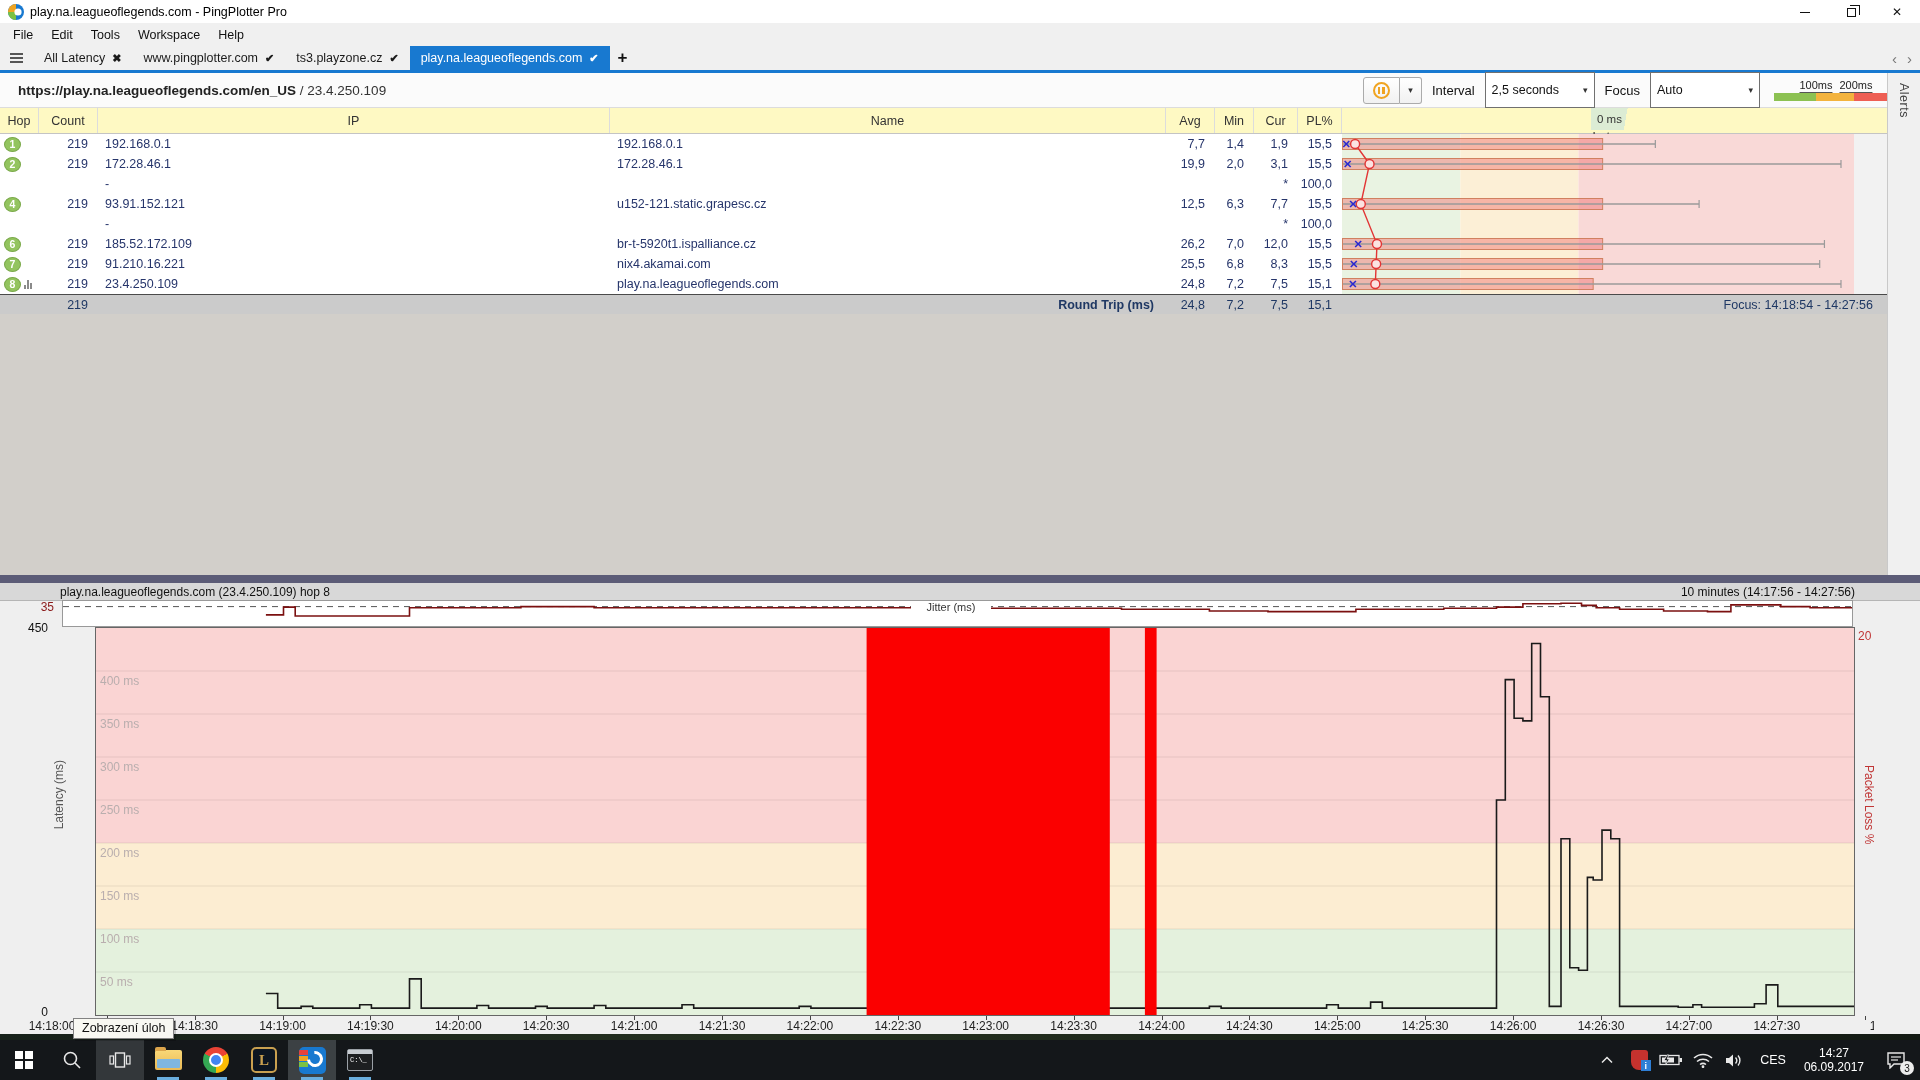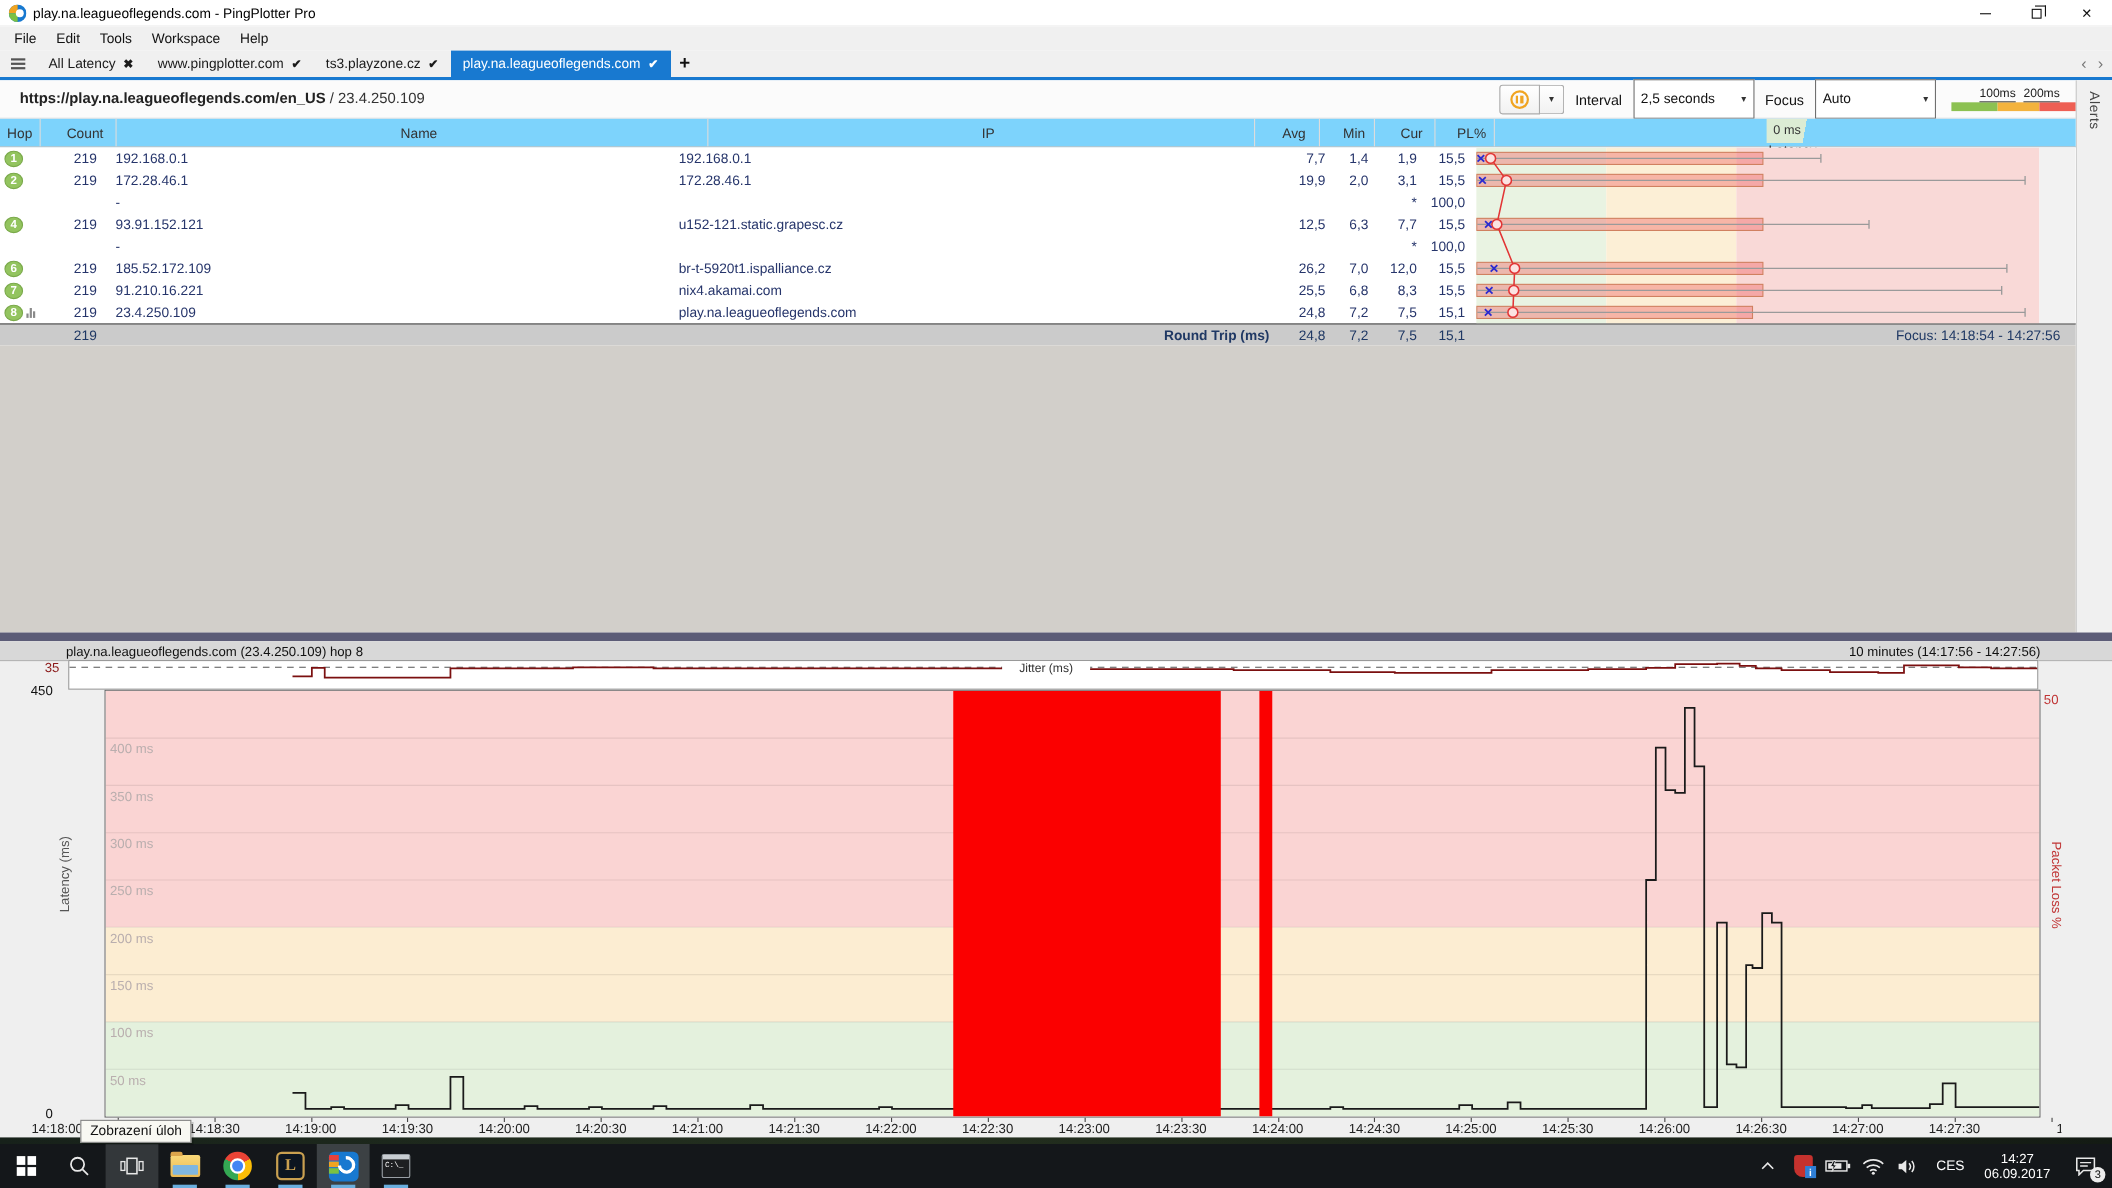--- a/index.html
+++ b/index.html
@@ -65,21 +65,21 @@
   .legend-bar .y { width:38px; background:#f3b33e; }
   .legend-bar .r { width:42px; background:#ee5f54; }
 
   
   .alerts-strip { position:absolute; right:0; top:73px; width:33px; height:502px; background:#f0f0f0;
                   border-left:1px solid #c9c9c9; }
   .alerts-strip span { writing-mode:vertical-rl; font-size:12.5px; color:#444; margin:10px 0 0 9px; display:inline-block; letter-spacing:.5px;}
 
   
   .grid { position:absolute; left:0; top:108px; width:1887px; background:#fff; }
-  .g-header { display:flex; height:26px; background:#7dd3fc; border-bottom:1px solid #c4c4c4;gap:13px; }
+  .g-header { display:flex; height:26px; background:#fef9c3; border-bottom:1px solid #c4c4c4; }
   .g-header .cell { display:flex; align-items:center; justify-content:center; font-size:12.5px; color:#333;
                     border-right:1px solid #dcdcdc; }
   .c-hop{width:39px;} .c-count{width:59px;} .c-ip{width:512px;} .c-name{width:556px;}
   .c-avg{width:49px;} .c-min{width:39px;} .c-cur{width:44px;} .c-pl{width:44px;} .c-lat{width:545px;}
   .g-header .c-lat { justify-content:space-between; padding:0; border-right:none;flex-direction:column; }
   .lath-left { font-size:11.5px; padding:5px 16px 5px 6px; background:linear-gradient(100deg,#dcecd4 72%, rgba(0,0,0,0) 72%); }
   .lath-center { font-size:12.5px; }
   .lath-right { font-size:11.5px; padding:5px 8px 5px 18px; background:linear-gradient(100deg, rgba(0,0,0,0) 22%, #f6d2cf 22%); }
   .g-row { display:flex; height:20px; background:#fff; font-size:12.5px; color:#26356b; }
   .g-row .cell { display:flex; align-items:center; }
@@ -274,22 +274,22 @@
   </div>
 
   <div class="alerts-strip">
     <span>Alerts</span>
   </div>
 
   <div class="grid">
     <div class="g-header">
       <div class="cell c-hop">Hop</div>
       <div class="cell c-count">Count</div>
+      <div class="cell c-ip">IP</div>
       <div class="cell c-name">Name</div>
-      <div class="cell c-ip">IP</div>
       <div class="cell c-avg">Avg</div>
       <div class="cell c-min">Min</div>
       <div class="cell c-cur">Cur</div>
       <div class="cell c-pl">PL%</div>
       <div class="cell c-lat">
         <span class="lath-left">0 ms</span>
         <span class="lath-center">Latency</span>
         <span class="lath-right">433 ms</span>
       </div>
     </div>
@@ -467,21 +467,21 @@
   <div class="jitter-num">35</div>
   <div class="jitter-box"><svg width="1789" height="25" viewBox="0 0 1789 25">
         <line x1="0" y1="5.6" x2="1789" y2="5.6" stroke="#555" stroke-dasharray="6,5"></line>
         <path d="M202.9,13.9H220.5V6.1H232.2V15.0H334.8V15.0H346.5V6.7H457.9V5.6H516.5V5.6H531.1V6.7H803.6V6.7H912.0V7.2H1058.5V8.3H1146.4V10.0H1205.0V10.6H1292.9V8.3H1380.8V7.2H1433.5V6.1H1459.9V2.8H1498.0V2.2H1518.5V4.4H1533.2V6.7H1556.6V8.3H1600.6V10.0H1644.5V10.6H1667.9V3.9H1691.4V3.9H1717.8V5.6H1747.1V6.7H1791.0V6.7H1791.0" fill="none" stroke="#7b1010" stroke-width="1.6"></path>
         <rect x="848" y="0" width="80" height="12" fill="#fff"></rect>
         <text x="888" y="9.5" text-anchor="middle" font-size="11" fill="#333" font-family="Liberation Sans, sans-serif">Jitter (ms)</text>
       </svg></div>
   <div class="yaxis-top">450</div>
   <div class="yaxis-bottom">0</div>
   <div class="yaxis-label">Latency (ms)</div>
-  <div class="raxis-top">50</div>
+  <div class="raxis-top">20</div>
   <div class="raxis-label">Packet Loss %</div>
   <div class="plot-box"><svg width="1758" height="387" viewBox="0 0 1758 387">
         <rect x="0" y="0" width="1758" height="215" fill="#fad4d3"></rect>
         <rect x="0" y="215" width="1758" height="86" fill="#fcedd2"></rect>
         <rect x="0" y="301" width="1758" height="86" fill="#e4f1dd"></rect>
         <line x1="0" y1="344.0" x2="1758" y2="344.0" stroke="rgba(0,0,0,0.08)"></line>
         <line x1="0" y1="301.0" x2="1758" y2="301.0" stroke="rgba(0,0,0,0.08)"></line>
         <line x1="0" y1="258.0" x2="1758" y2="258.0" stroke="rgba(0,0,0,0.08)"></line>
         <line x1="0" y1="215.0" x2="1758" y2="215.0" stroke="rgba(0,0,0,0.08)"></line>
         <line x1="0" y1="172.0" x2="1758" y2="172.0" stroke="rgba(0,0,0,0.08)"></line>

